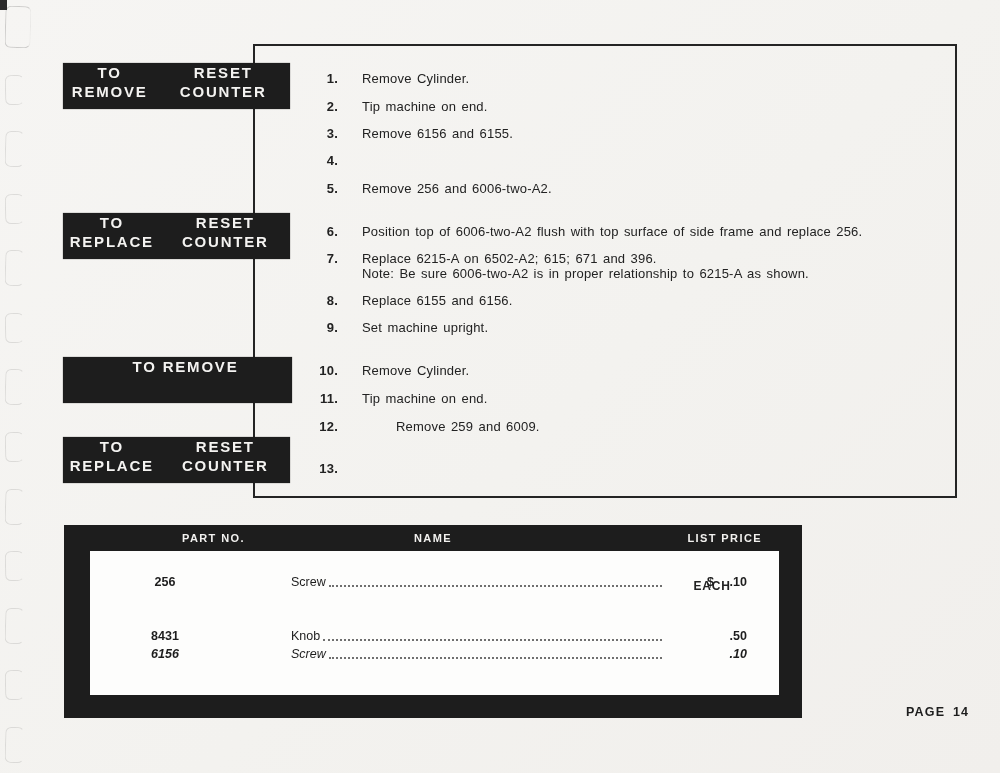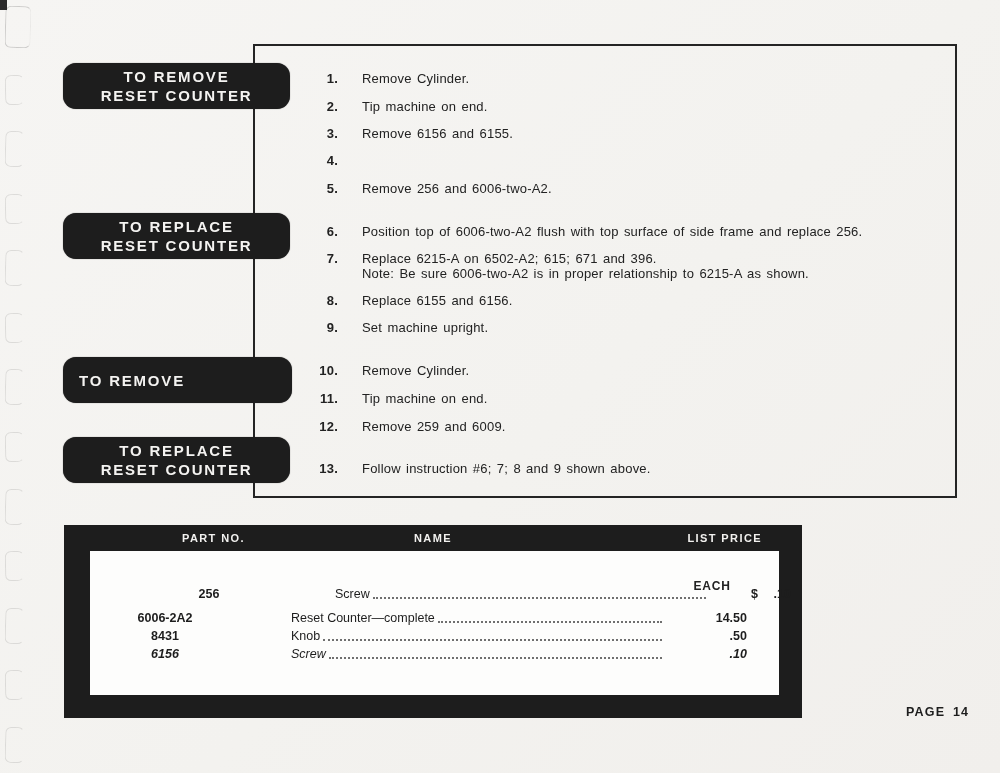--- a/index.html
+++ b/index.html
@@ -18,22 +18,22 @@
     border-right-color:transparent;border-radius:6px;}
   .hole.first{border-color:rgba(60,60,60,.22);border-right-color:rgba(60,60,60,.06);width:24px;height:40px;}
   .hole:nth-child(odd){transform:rotate(1.5deg);}
   .hole:nth-child(even){transform:rotate(-1deg);height:28px;}
   
   .instruction-box{position:absolute;left:253px;top:44px;width:704px;height:454px;
     border:2px solid #242424;box-sizing:border-box;}
   
   .section-label{position:absolute;left:63px;width:227px;height:46px;
     background:#1d1d1d;color:#f4f3f1;font-weight:bold;font-size:15px;
-    letter-spacing:1.8px;line-height:19px;display:flex;flex-direction:column;
-    justify-content:center;text-align:center;box-shadow:0 0 1px rgba(0,0,0,.6);border-radius:13px;}
+    letter-spacing:1.8px;line-height:19px;display:flex;flex-direction:row;
+    justify-content:center;text-align:center;box-shadow:0 0 1px rgba(0,0,0,.6);}
   .section-label.left-align{text-align:left;padding-left:16px;width:213px;}
   
   .instr{position:absolute;left:303px;display:flex;font-size:13px;
     letter-spacing:.2px;word-spacing:1.5px;color:#222;line-height:14px;}
   .instr .num{width:35px;text-align:right;font-weight:bold;flex:none;padding-right:8px;}
   .instr .txt{white-space:nowrap;margin-left:16px;}
   .instr .note{margin-top:.5px;}
   
   .parts-table{position:absolute;left:64px;top:525px;width:738px;height:193px;
     background:#1d1d1d;}
@@ -136,61 +136,49 @@
   <span class="txt">Set machine upright.</span>
 </div>
 <div class="instr" style="top:364px;">
   <span class="num">10.</span>
   <span class="txt">Remove Cylinder.</span>
 </div>
 <div class="instr" style="top:392px;">
   <span class="num">11.</span>
   <span class="txt">Tip machine on end.</span>
 </div>
-<div class="instr" style="top:420px;">
+<div class="instr" style="top:420px;gap:34px;">
   <span class="num">12.</span>
   <span class="txt">Remove 259 and 6009.</span>
 </div>
 <div class="instr" style="top:462px;">
   <span class="num">13.</span>
-  <span class="txt">Follow instruction #6; 7; 8 and 9 shown above.</span>
 </div>
 
 <div class="parts-table">
   <div class="pt-header">
     <span class="h-part">PART NO.</span>
     <span class="h-name">NAME</span>
     <span class="h-price">LIST PRICE</span>
   </div>
   <div class="pt-white">
     <div class="each-label">EACH</div>
 
-    <div class="pt-row" style="top:36px;padding-left:44px;">
+    <div class="pt-row" style="top:24px;">
       <span class="c-part">256</span>
       <span class="c-name">
         <span class="nm">Screw</span>
         <span class="leader"></span>
       </span>
       <span class="c-price">
         <span class="cur">$</span>
         <span class="amt">.10</span>
       </span>
     </div>
 
-    <div class="pt-row" style="top:60px;">
-      <span class="c-part">6006-2A2</span>
-      <span class="c-name">
-        <span class="nm">Reset Counter—complete</span>
-        <span class="leader"></span>
-      </span>
-      <span class="c-price">
-        <span class="cur"></span>
-        <span class="amt">14.50</span>
-      </span>
-    </div>
 
     <div class="pt-row" style="top:78px;">
       <span class="c-part">8431</span>
       <span class="c-name">
         <span class="nm">Knob</span>
         <span class="leader"></span>
       </span>
       <span class="c-price">
         <span class="cur"></span>
         <span class="amt">.50</span>

